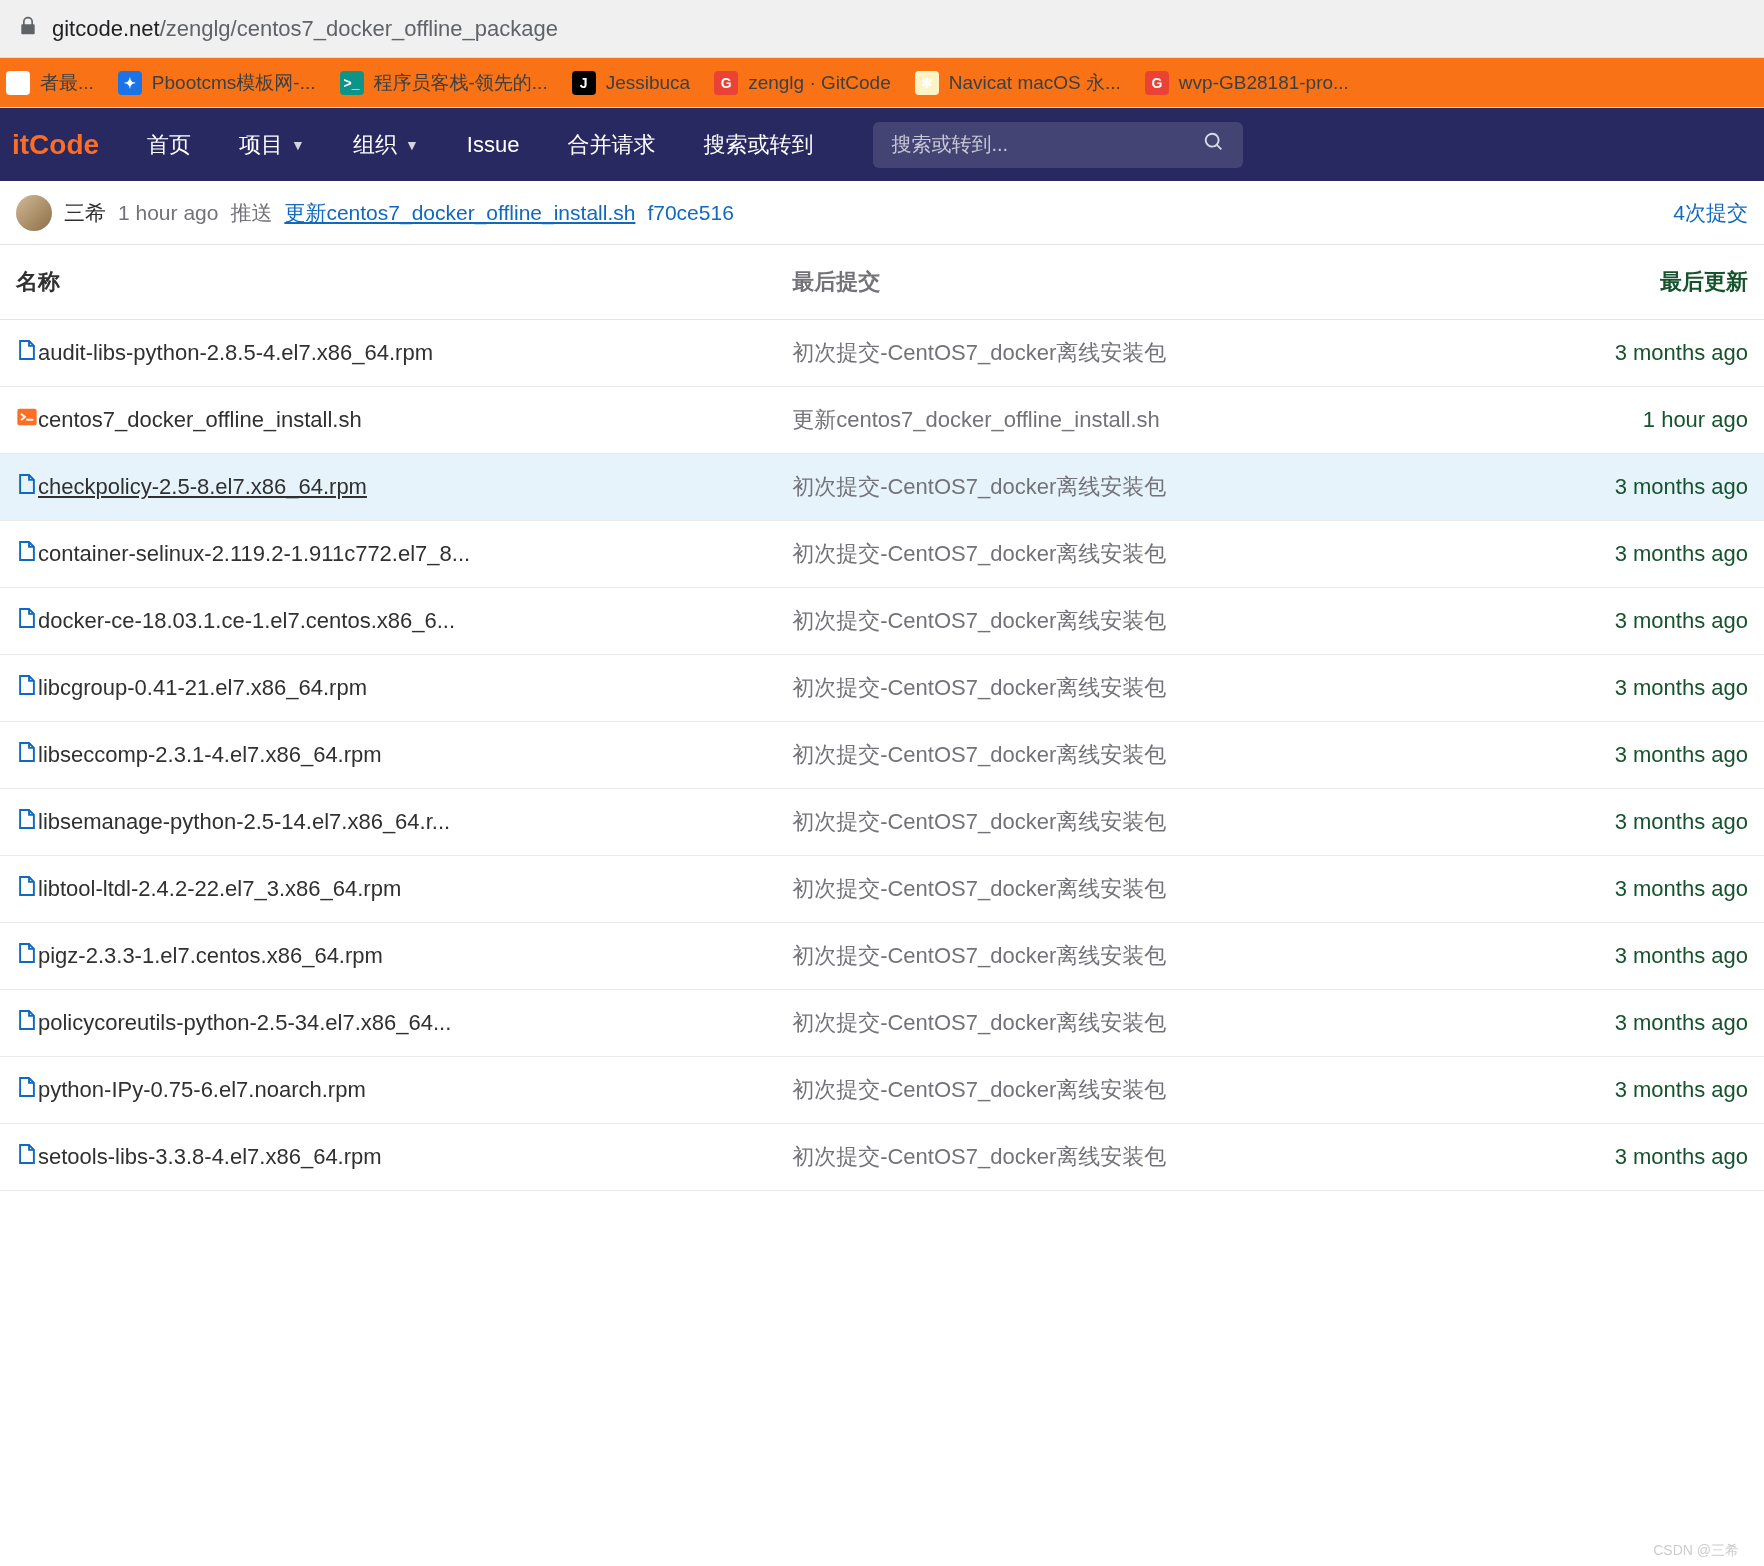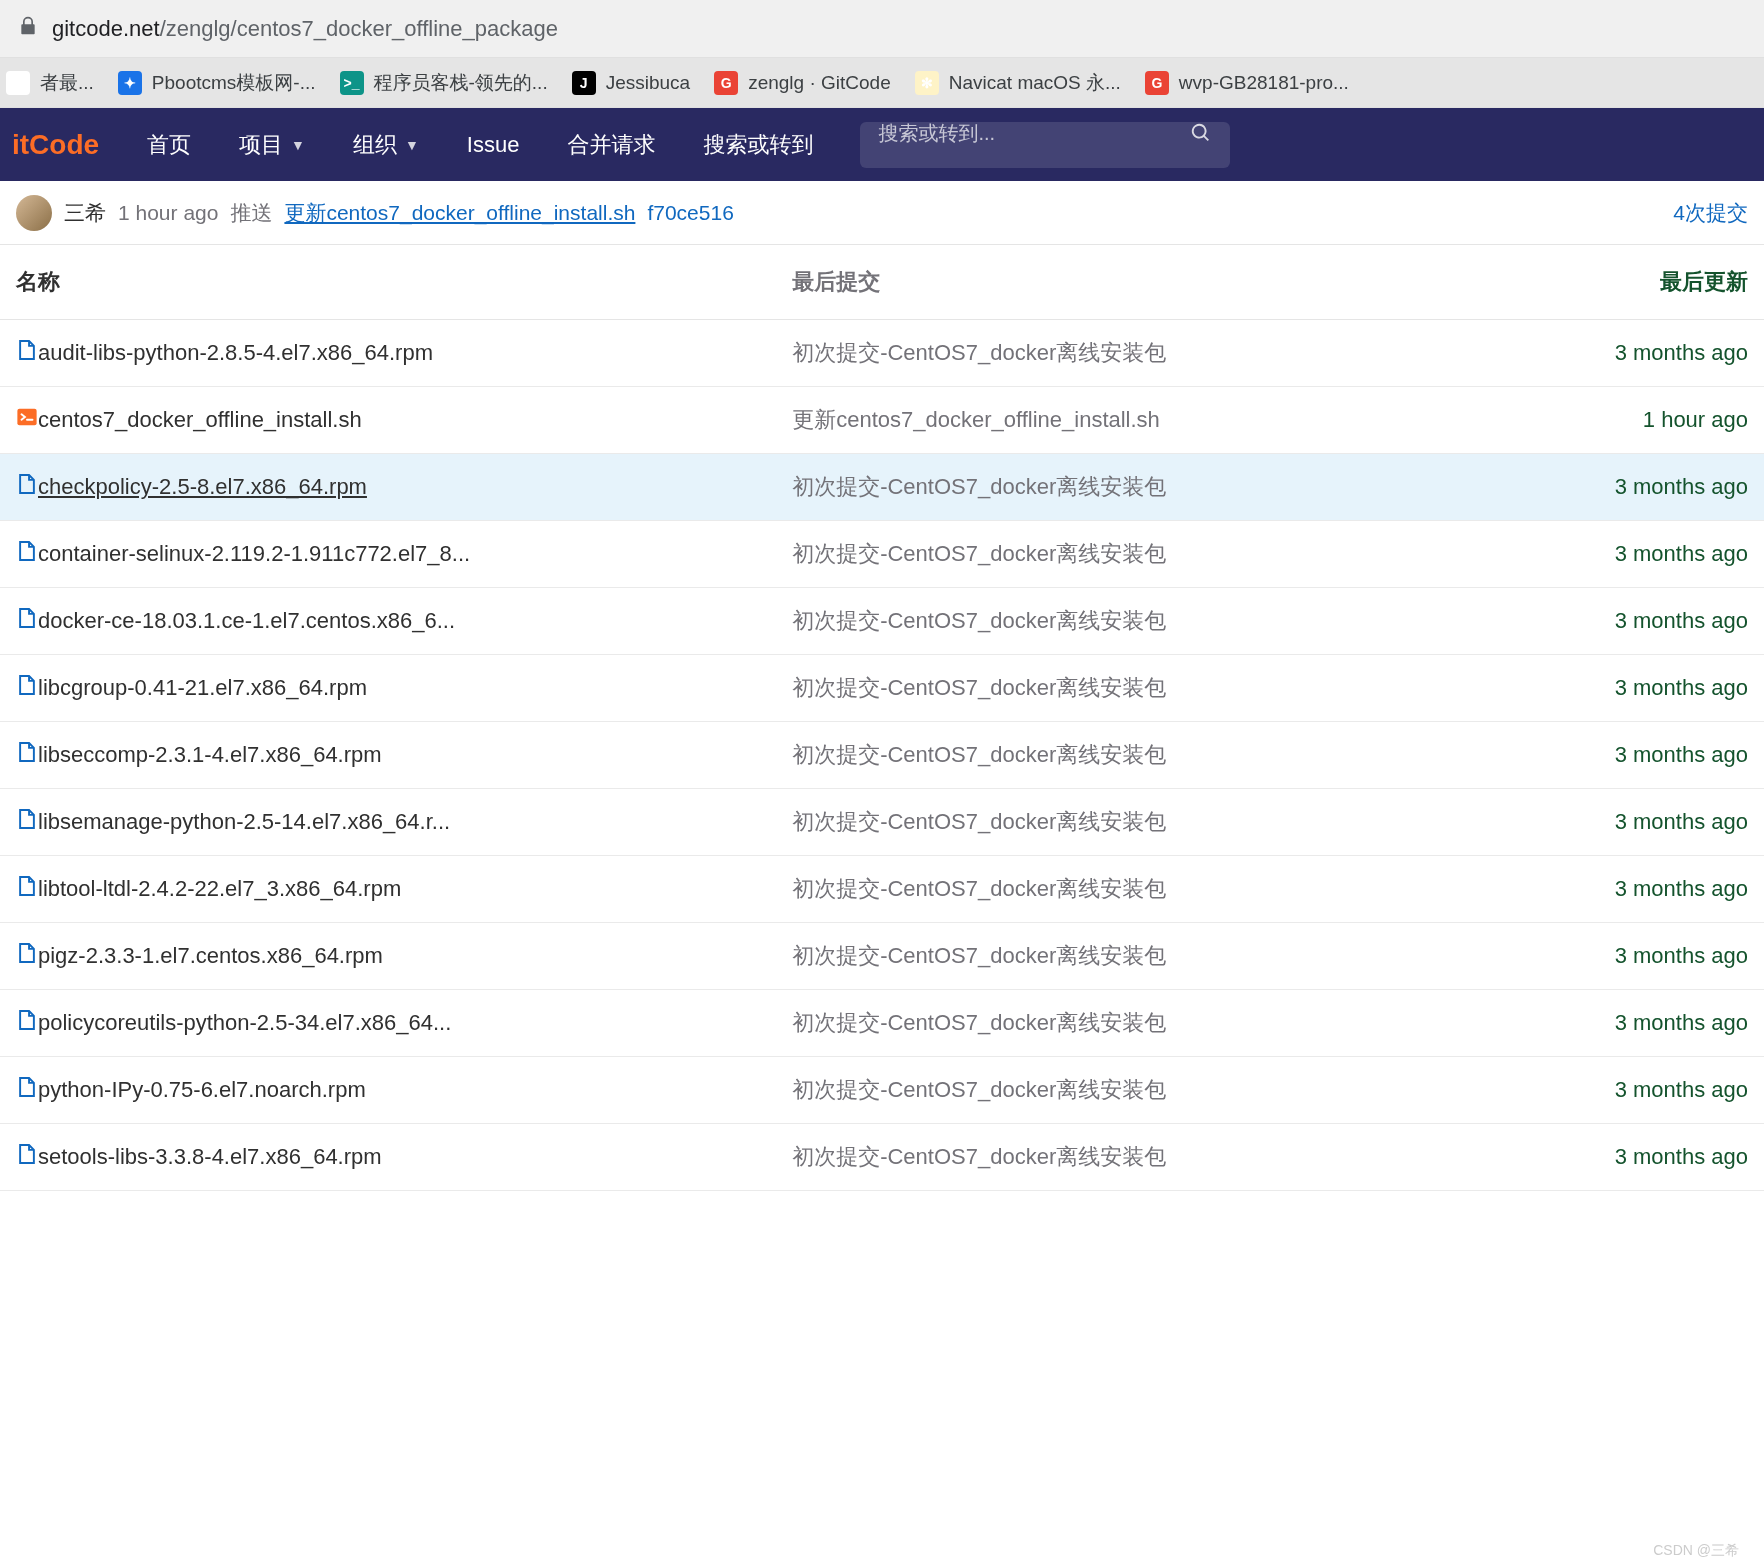--- a/index.html
+++ b/index.html
@@ -1,28 +1,28 @@
 <!DOCTYPE html>
 <html><head>
 <meta charset="utf-8">
 <style>
 * { margin: 0; padding: 0; box-sizing: border-box; font-family: -apple-system, BlinkMacSystemFont, "Segoe UI", Helvetica, Arial, sans-serif; }
 body { background: #fff; font-size: 21px; color: #303030; width: 1764px; overflow: hidden; }
 .url-bar { display: flex; align-items: center; height: 58px; padding: 0 18px; background: #f0f0f0; border-bottom: 1px solid #e0e0e0; gap: 14px; }
 .url-bar .lock { color: #5f6368; }
 .url-text { color: #5f6368; font-size: 22px; }
 .url-text .domain { color: #202124; }
-.bookmarks { display: flex; align-items: center; height: 50px; padding: 0 6px; gap: 24px; border-bottom: 1px solid #e0e0e0; background: #e5e5e5; }
+.bookmarks { display: flex; align-items: center; height: 50px; padding: 0 6px; gap: 24px; border-bottom: 1px solid #e0e0e0; background: #f97316; }
 .bm { display: flex; align-items: center; gap: 10px; font-size: 19px; color: #3c4043; white-space: nowrap; cursor: pointer; }
 .bm-icon { width: 24px; height: 24px; display: inline-flex; align-items: center; justify-content: center; border-radius: 4px; font-size: 14px; font-weight: bold; color: #fff; }
 .nav-bar { display: flex; align-items: center; height: 73px; background: #292961; padding: 15px 12px; gap: 12px; }
 .logo { color: #fc6d26; font-size: 28px; font-weight: 600; margin-right: 12px; }
 .nav-item { color: #fff; font-size: 22px; font-weight: 500; padding: 0 24px; cursor: pointer; display: flex; align-items: center; gap: 8px; }
 .nav-item .chev { font-size: 14px; color: rgba(255,255,255,0.8); }
-.search-box { display: flex; align-items: flex-start; background: rgba(255,255,255,0.12); border-radius: 6px; height: 46px; padding: 0 18px; min-width: 370px; margin-left: 11px; position: relative; }
+.search-box { display: flex; align-items: center; background: rgba(255,255,255,0.12); border-radius: 6px; height: 46px; padding: 0 18px; min-width: 370px; margin-left: 24px; position: relative; }
 .search-box input { background: transparent; border: none; color: #fff; font-size: 20px; outline: none; flex: 1; }
 .search-box input::placeholder { color: rgba(255,255,255,0.7); }
 .search-box .sicon { color: rgba(255,255,255,0.8); position: absolute; right: 18px; }
 .commit-row { display: flex; align-items: center; height: 64px; padding: 0 16px; border-bottom: 1px solid #e5e5e5; gap: 12px; }
 .avatar { width: 36px; height: 36px; border-radius: 50%; background: linear-gradient(135deg, #d4b896, #8b6f47); }
 .commit-row .link { color: #1068bf; cursor: pointer; }
 .commit-row .link.u { text-decoration: underline; }
 .commit-row .right { margin-left: auto; color: #1068bf; cursor: pointer; }
 .file-table { width: 100%; border-collapse: collapse; }
 .file-table th { text-align: left; font-weight: 600; font-size: 22px; padding: 22px 16px; border-bottom: 1px solid #e5e5e5; }

